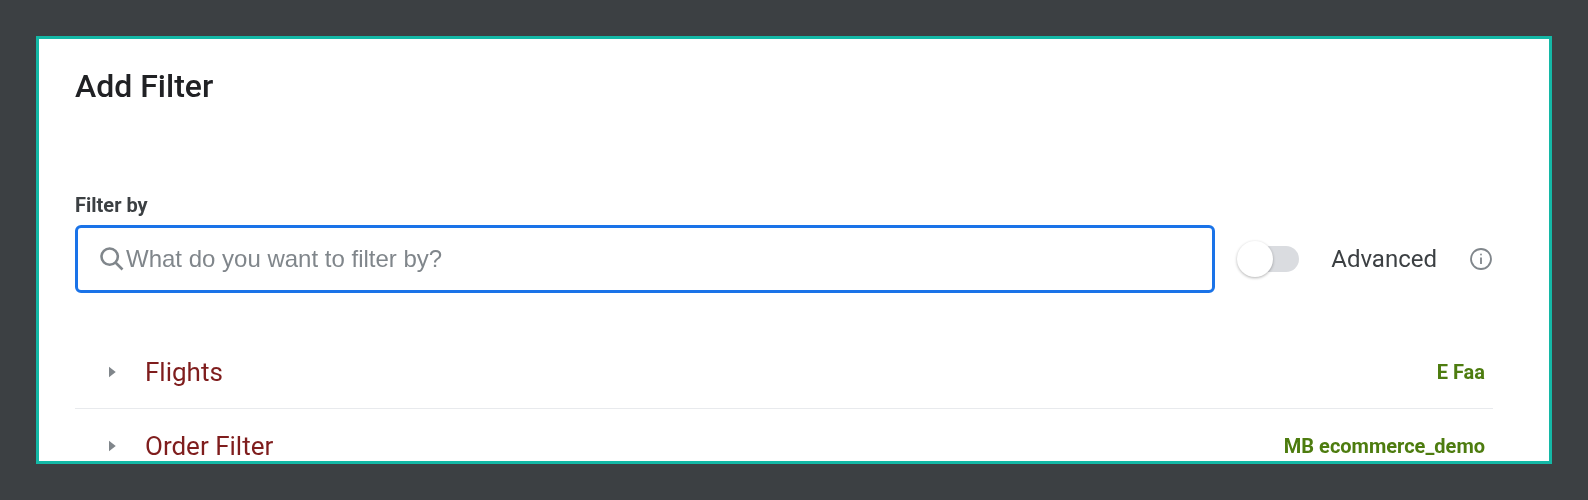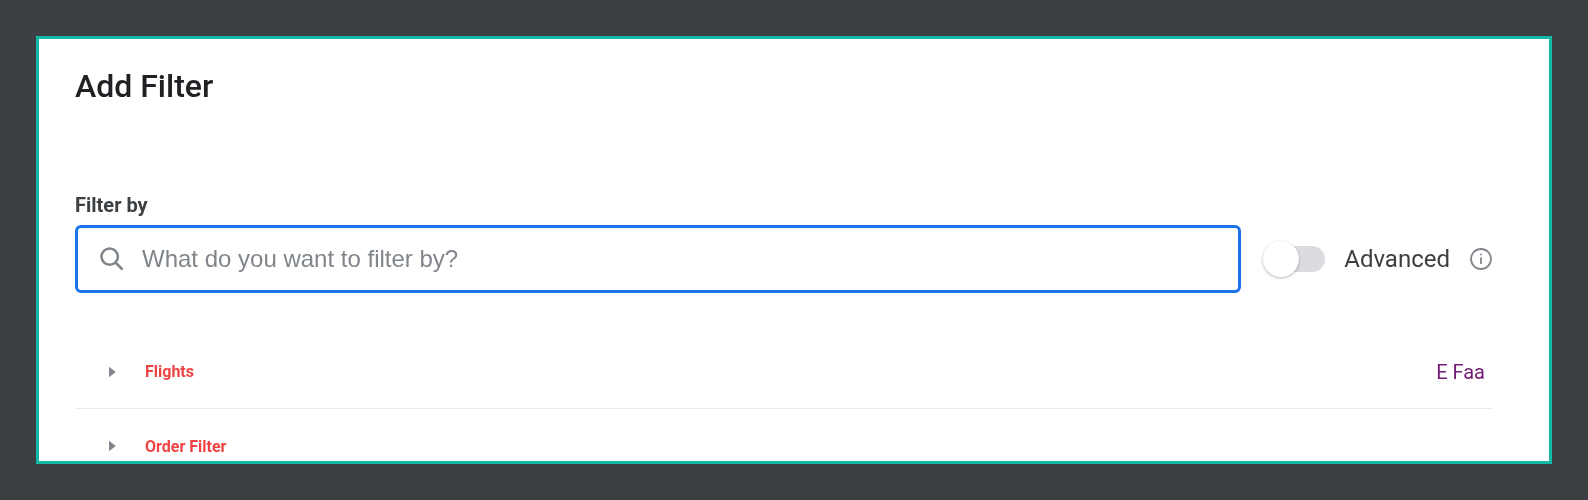--- a/index.html
+++ b/index.html
@@ -41,42 +41,41 @@
       margin-bottom: 42px;
     }
     .search-box {
       flex: 1;
       display: flex;
       align-items: center;
       border: 3px solid #1a73e8;
       border-radius: 6px;
       height: 68px;
       padding: 0 20px;
-      gap: 16px;
     }
     .search-icon-svg {
       width: 28px;
       height: 28px;
       flex-shrink: 0;
     }
     .search-input {
       flex: 1;
       border: none;
       outline: none;
       font-size: 24px;
       color: #3c4043;
       background: transparent;
     }
     .search-input::placeholder {
       color: #80868b;
     }
     .toggle-group {
       display: flex;
       align-items: center;
-      gap: 19px;
+      gap: 32px;
     }
     .toggle {
       position: relative;
       width: 60px;
       height: 26px;
       background: #dadce0;
       border-radius: 14px;
       cursor: pointer;
     }
     .toggle-knob {
@@ -110,28 +109,29 @@
     .list-row:last-child {
       border-bottom: none;
     }
     .chevron {
       width: 18px;
       height: 18px;
       margin-right: 24px;
       flex-shrink: 0;
     }
     .row-label {
-      font-size: 16px;
-      font-weight: 700;
-      color: #ef4444;
+      font-size: 26px;
+      font-weight: 400;
+      color: #7f1d1d;
       flex: 1;
     }
     .row-meta {
       font-size: 20px;
-      color: #701a75;
+      color: #4d7c0f;
+      font-weight: bold;
     }
   </style>
 </head>
 <body>
 
 <div class="dialog">
   <h1 class="dialog-title">Add Filter</h1>
 
   <div class="filter-label">Filter by</div>
 
@@ -163,15 +163,16 @@
         <path d="M8 5 L17 12 L8 19 Z"></path>
       </svg>
       <span class="row-label">Flights</span>
       <span class="row-meta">E Faa</span>
     </div>
     <div class="list-row">
       <svg class="chevron" viewBox="0 0 24 24" fill="#80868b">
         <path d="M8 5 L17 12 L8 19 Z"></path>
       </svg>
       <span class="row-label">Order Filter</span>
+      <span class="row-meta">MB ecommerce_demo</span>
     </div>
   </div>
 </div>
 
 </body></html>

